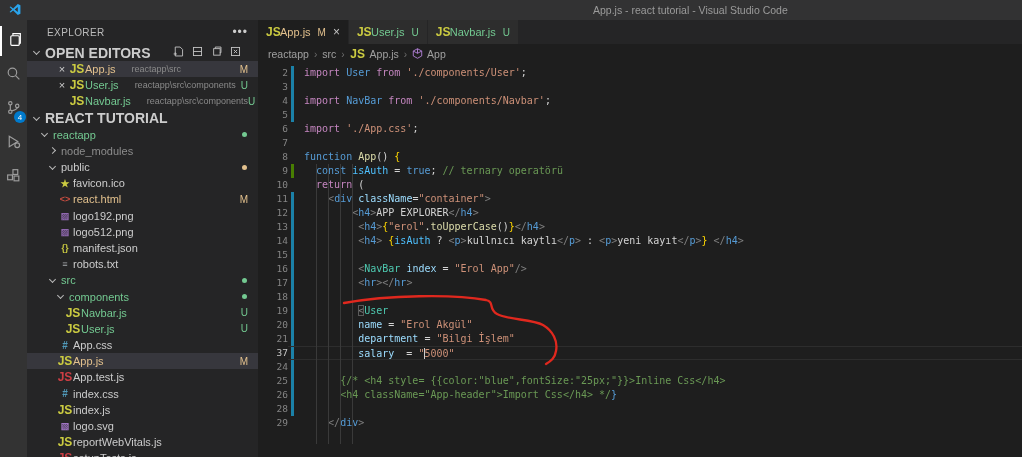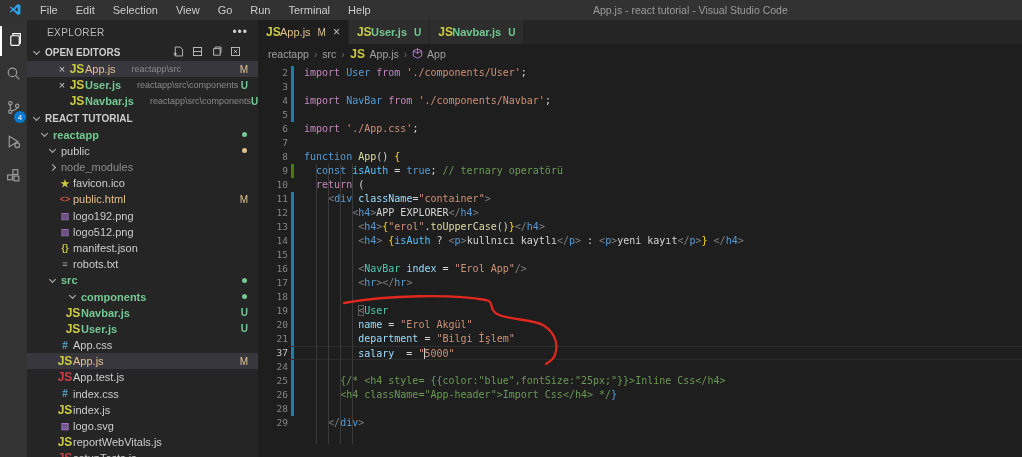--- a/index.html
+++ b/index.html
@@ -32,38 +32,38 @@
                background:#007acc; border-radius:50%; color:#fff; font-size:8px;
                display:flex; align-items:center; justify-content:center; }
 
   
   .sidebar { width:231px; background:#252526; flex:none; display:flex; flex-direction:column;
              overflow:hidden; font-size:11px; color:#cccccc; }
   .sb-header { height:24px; display:flex; align-items:center; padding:0 10px 0 20px;
                color:#bbbbbb; font-size:10px; letter-spacing:0.4px; flex:none; }
   .sb-header .spacer, .section-header .spacer { flex:1; }
   .ellipsis-icon { color:#cccccc; font-size:12px; letter-spacing:1px; }
-  .section-header { height:17px; display:flex; align-items:center; font-size:10px;
+  .section-header { height:17px; display:flex; align-items:center; font-size:14px;
                     font-weight:bold; color:#cccccc; padding-left:6px; flex:none; }
   .section-actions { display:flex; gap:6px; padding-right:16px; }
   .section-actions svg { stroke:#c5c5c5; }
   .chev { width:5px; height:5px; border-right:1px solid #b8b8b8; border-bottom:1px solid #b8b8b8;
           display:inline-block; flex:none; }
   .chev.down { transform:rotate(45deg); margin:-2px 6px 0 1px; }
   .chev.right { transform:rotate(-45deg); margin:0 6px 0 1px; }
   .row { height:16.2px; display:flex; align-items:center; cursor:default; flex:none;
          white-space:nowrap; overflow:hidden; }
   .row.selected { background:#37373d; }
   .row .close-slot { width:14px; text-align:center; color:#cccccc; font-size:11px; flex:none; }
   .row .badge { margin-left:auto; padding-right:10px; font-size:10px; }
   .row .desc { color:#8a8a8a; font-size:9px; margin-left:16px; }
   .row .dot { width:5px; height:5px; border-radius:50%; margin-left:auto; margin-right:11px; flex:none; }
   .ficon { width:16px; text-align:center; font-size:12px; font-weight:bold; flex:none;
            font-family:"Liberation Sans", sans-serif; }
-  .c-green { color:#73C991;font-weight:bold; } .c-amber { color:#E2C08D; } .c-normal { color:#cccccc; }
+  .c-green { color:#73C991; } .c-amber { color:#E2C08D; } .c-normal { color:#cccccc; }
   .c-ignored { color:#8c8c8c; }
 
   
   .editor { flex:1; display:flex; flex-direction:column; min-width:0; }
   .tabstrip { height:24px; background:#252526; display:flex; flex:none; }
   .tab { height:24px; display:flex; align-items:center; padding:0 8px; font-size:11px;
          background:#2d2d2d; margin-right:1px; cursor:default; }
   .tab.active { background:#1e1e1e; }
   .tab .ficon { width:14px; }
   .tab .t-badge { margin-left:7px; font-size:10px; }
@@ -98,30 +98,20 @@
 </style>
 </head>
 <body>
 
 <div class="app">
 
   <div class="titlebar">
     <svg class="vscode-logo" viewBox="0 0 16 16">
       <path d="M11.2 1.2 L5.9 6.3 L3 4.1 L1.8 4.7 L4.7 7.5 L1.8 10.3 L3 10.9 L5.9 8.7 L11.2 13.8 L14.2 12.3 L14.2 2.7 Z M11.2 4.6 L11.2 10.4 L7.6 7.5 Z" fill="#2aa4ec"></path>
     </svg>
-    <div class="menubar">
-        <div class="menu-item">File</div>
-        <div class="menu-item">Edit</div>
-        <div class="menu-item">Selection</div>
-        <div class="menu-item">View</div>
-        <div class="menu-item">Go</div>
-        <div class="menu-item">Run</div>
-        <div class="menu-item">Terminal</div>
-        <div class="menu-item">Help</div>
-      </div>
     <div class="window-title">App.js - react tutorial - Visual Studio Code</div>
   </div>
 
   <div class="mainrow">
 
     <div class="activitybar">
         <div class="act-item active">
           <span><svg width="17" height="17" viewBox="0 0 16 16" fill="none" stroke-width="1.1">
               <rect x="4.5" y="4.5" width="8" height="9" rx="1"></rect>
               <path d="M6.5 4.5 V2.5 h7 v9 h-1.5"></path>
@@ -216,35 +206,35 @@
         <span class="chev down"></span>
         <span>REACT TUTORIAL</span>
       </div>
       <div id="file-tree" style="flex:1;overflow:hidden">
           <div class="row" style="padding-left: 14px;">
             <span class="chev down"></span>
             <span class="c-green">reactapp</span>
             <span class="dot" style="background:#73C991"></span>
           </div>
           <div class="row" style="padding-left: 22px;">
+            <span class="chev right"></span>
+            <span class="c-ignored">node_modules</span>
+          </div>
+          <div class="row" style="padding-left: 22px;">
             <span class="chev down"></span>
             <span class="c-normal">public</span>
             <span class="dot" style="background:#E2C08D"></span>
           </div>
-          <div class="row" style="padding-left: 22px;">
-            <span class="chev right"></span>
-            <span class="c-ignored">node_modules</span>
-          </div>
           <div class="row" style="padding-left: 30px;">
             <span class="ficon" style="color:#CBCB41;font-size:10px">★</span>
             <span class="c-normal">favicon.ico</span>
           </div>
           <div class="row" style="padding-left: 30px;">
             <span class="ficon" style="color:#CC4E41;font-size:9px">&lt;&gt;</span>
-            <span class="c-amber">public.html</span>
+            <span class="c-amber">react.html</span>
             <span class="badge c-amber">M</span>
           </div>
           <div class="row" style="padding-left: 30px;">
             <span class="ficon" style="color:#9068B0;font-size:9px">▨</span>
             <span class="c-normal">logo192.png</span>
           </div>
           <div class="row" style="padding-left: 30px;">
             <span class="ficon" style="color:#9068B0;font-size:9px">▨</span>
             <span class="c-normal">logo512.png</span>
           </div>
@@ -254,21 +244,21 @@
           </div>
           <div class="row" style="padding-left: 30px;">
             <span class="ficon" style="color:#a7aaad;font-size:9px">≡</span>
             <span class="c-normal">robots.txt</span>
           </div>
           <div class="row" style="padding-left: 22px;">
             <span class="chev down"></span>
             <span class="c-green">src</span>
             <span class="dot" style="background:#73C991"></span>
           </div>
-          <div class="row" style="padding-left: 30px; margin-left: 12px;">
+          <div class="row" style="padding-left: 30px;">
             <span class="chev down"></span>
             <span class="c-green">components</span>
             <span class="dot" style="background:#73C991"></span>
           </div>
           <div class="row" style="padding-left: 38px;">
             <span class="ficon" style="color:#CBCB41">JS</span>
             <span class="c-green">Navbar.js</span>
             <span class="badge c-green">U</span>
           </div>
           <div class="row" style="padding-left: 38px;">

